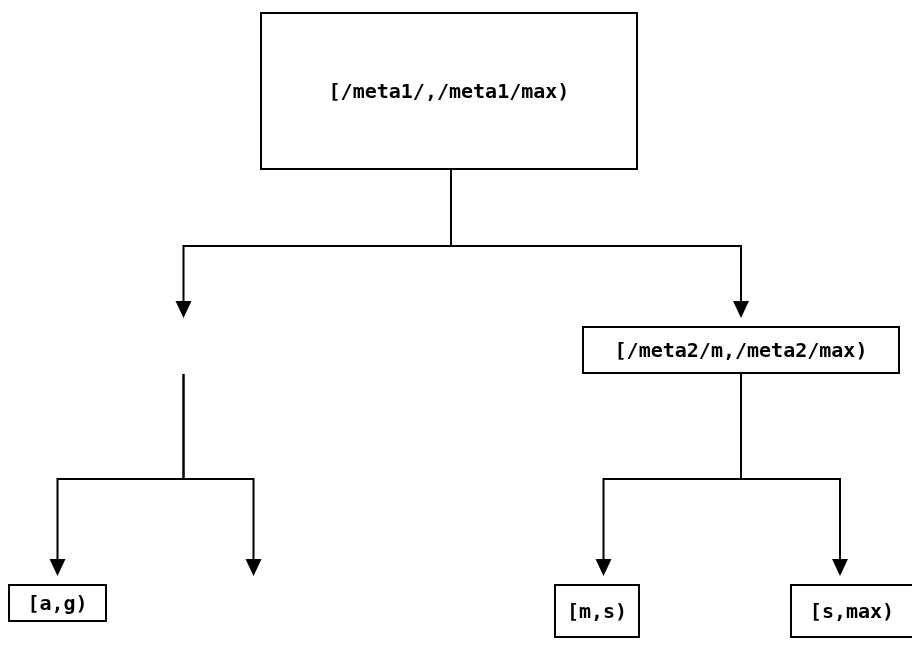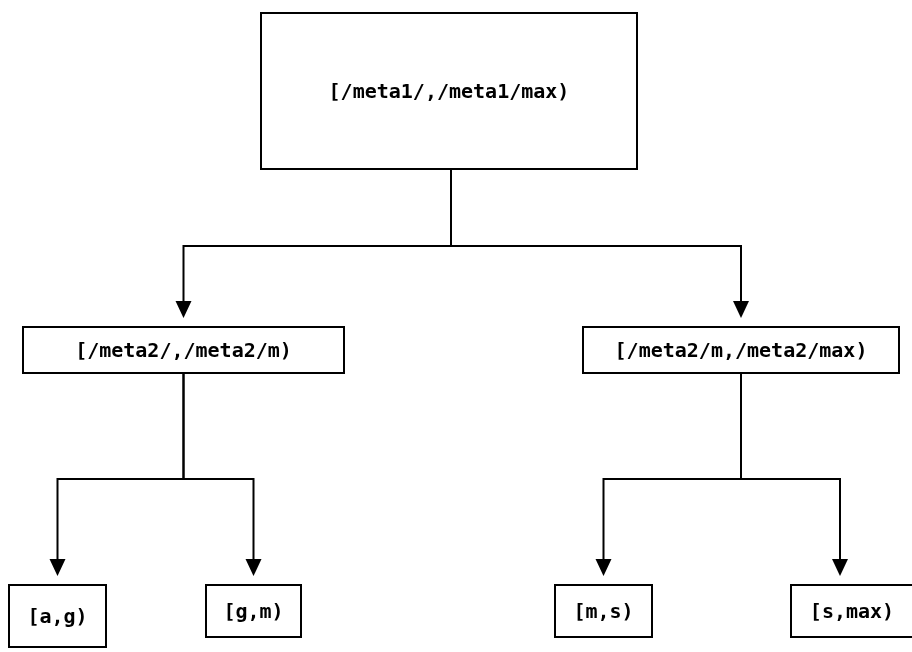--- a/index.html
+++ b/index.html
@@ -35,23 +35,23 @@
     font-size: 20px;
     font-weight: bold;
     color: #000000;
     white-space: nowrap;
     letter-spacing: 0;
   }
   
   .node-root        { left: 260px; top: 12px;  width: 378px; height: 158px; }
   .node-left-child  { left: 22px;  top: 326px; width: 323px; height: 48px; }
   .node-right-child { left: 582px; top: 326px; width: 318px; height: 48px; }
-  .node-leaf-ag     { left: 8px;   top: 584px; width: 99px;  height: 64px; }
+  .node-leaf-ag     { left: 8px;   top: 584px; width: 99px;  height: 38px; }
   .node-leaf-gm     { left: 205px; top: 584px; width: 97px;  height: 54px; }
-  .node-leaf-ms     { left: 554px; top: 584px; width: 99px;  height: 54px; }
+  .node-leaf-ms     { left: 554px; top: 584px; width: 86px;  height: 54px; }
   .node-leaf-smax   { left: 778px; top: 584px; width: 124px; height: 54px; margin-left: 12px; }
   .edge {
     fill: none;
     stroke: #000000;
     stroke-width: 2;
   }
   .arrowhead {
     fill: #000000;
     stroke: none;
   }
@@ -76,35 +76,29 @@
     <path class="edge" d="M741,374 L741,479 L603.5,479 L603.5,559"></path>
     <path class="edge" d="M741,374 L741,479 L840,479 L840,559"></path>
     <polygon class="arrowhead" points="595.5,559 611.5,559 603.5,576"></polygon>
     <polygon class="arrowhead" points="832,559 848,559 840,576"></polygon>
   </svg>
 
   <div class="node node-root">
     <span class="node-label">[/meta1/,/meta1/max)</span>
   </div>
 
-  <div class="node node-left-child">
-    <span class="node-label">[/meta2/,/meta2/m)</span>
-  </div>
 
   <div class="node node-right-child">
     <span class="node-label">[/meta2/m,/meta2/max)</span>
   </div>
 
   <div class="node node-leaf-ag">
     <span class="node-label">[a,g)</span>
   </div>
 
-  <div class="node node-leaf-gm">
-    <span class="node-label">[g,m)</span>
-  </div>
 
   <div class="node node-leaf-ms">
     <span class="node-label">[m,s)</span>
   </div>
 
   <div class="node node-leaf-smax">
     <span class="node-label">[s,max)</span>
   </div>
 
 </div>

